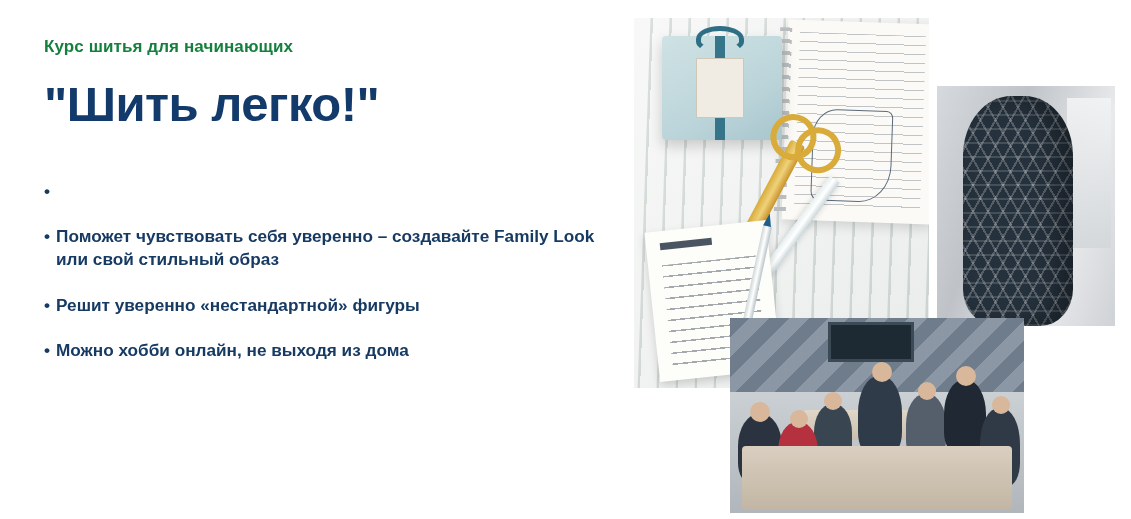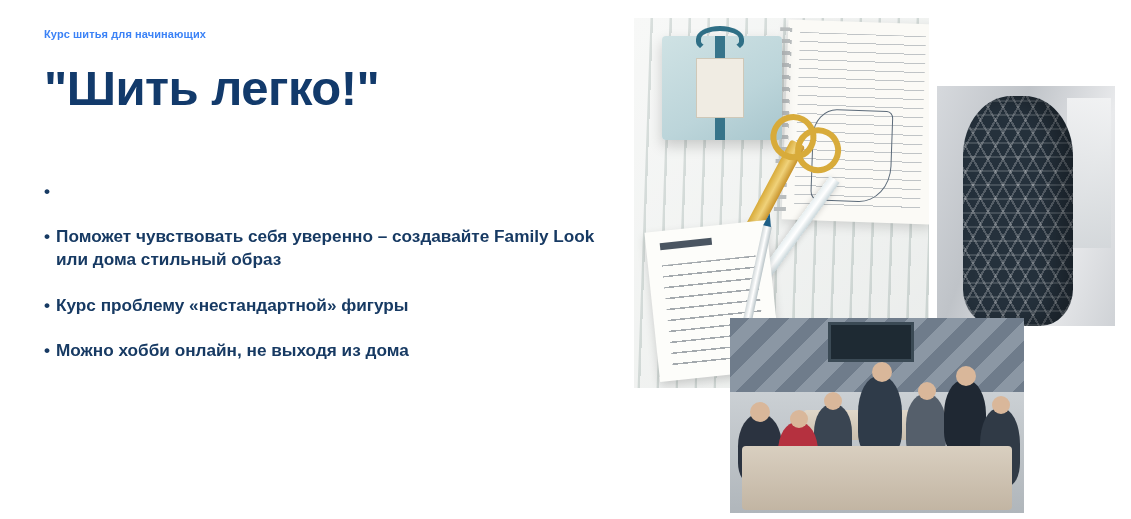--- a/index.html
+++ b/index.html
@@ -25,25 +25,25 @@
 
   
   .left-col {
     position: absolute;
     left: 44px;
     top: 24px;
     width: 560px;
   }
 
   .eyebrow {
-    font-size: 11px;
+    font-size: 17px;
     font-weight: bold;
-    color: #3b82f6;
+    color: #15803d;
     letter-spacing: 0.1px;
-    margin: 4px 0 22px 0;
+    margin: 13px 0 22px 0;
     line-height: 1.2;
   }
 
   .headline {
     font-size: 49px;
     font-weight: bold;
     color: #123a6b;
     letter-spacing: -0.5px;
     margin: 0;
     line-height: 1.05;
@@ -333,25 +333,25 @@
     <div class="eyebrow">Курс шитья для начинающих</div>
     <h1 class="headline">"Шить легко!"</h1>
   </div>
 
   <ul class="bullets" style="left:44px;">
     <li class="bullet">
       <span class="bullet-dot">•</span>
     </li>
     <li class="bullet">
       <span class="bullet-dot">•</span>
-      <span class="bullet-text">Поможет чувствовать себя уверенно – создавайте Family Look или дома стильный образ</span>
+      <span class="bullet-text">Поможет чувствовать себя уверенно – создавайте Family Look или свой стильный образ</span>
     </li>
     <li class="bullet">
       <span class="bullet-dot">•</span>
-      <span class="bullet-text">Курс проблему «нестандартной» фигуры</span>
+      <span class="bullet-text">Решит уверенно «нестандартной» фигуры</span>
     </li>
     <li class="bullet">
       <span class="bullet-dot">•</span>
       <span class="bullet-text">Можно хобби онлайн, не выходя из дома</span>
     </li>
   </ul>
 
   <div class="collage">
 
     <div class="photo photo-flatlay">

